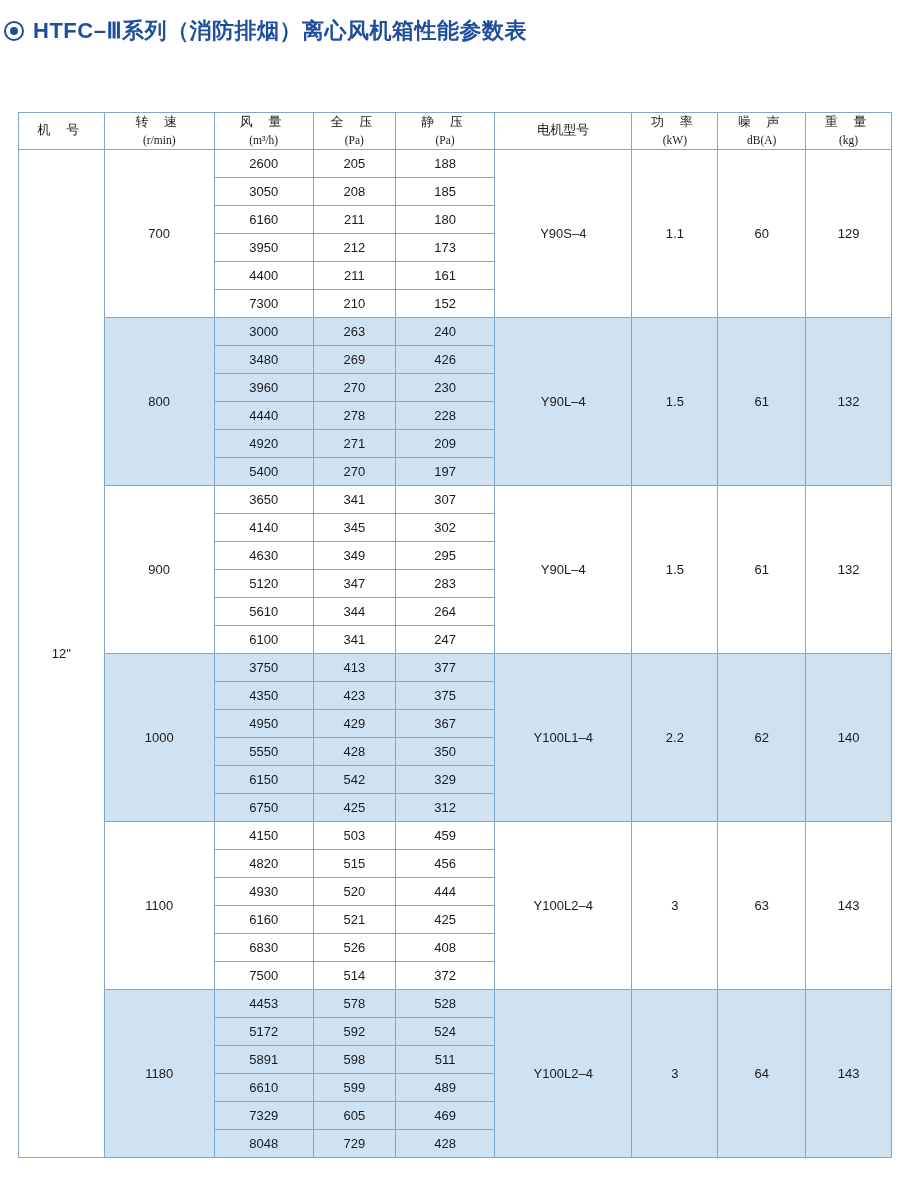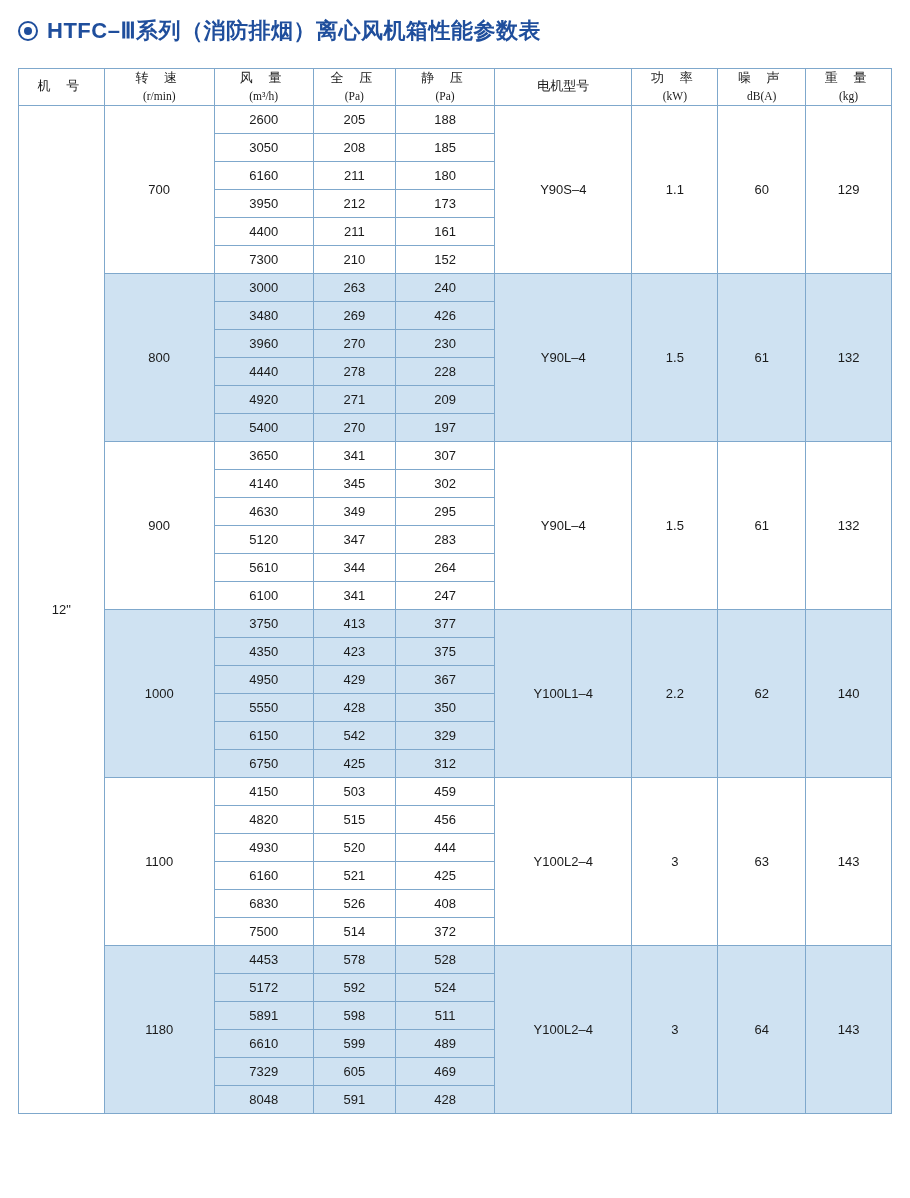--- a/index.html
+++ b/index.html
@@ -17,21 +17,21 @@
   .page {
     width: 910px;
     height: 1198px;
     position: relative;
     padding: 0;
   }
   
   .title-bar {
     display: flex;
     align-items: center;
-    padding: 14px 0 12px 18px;
+    padding: 14px 0 12px 4px;
     height: 60px;
   }
   .title-icon {
     width: 20px;
     height: 20px;
     border-radius: 50%;
     border: 2px solid #1f4e9c;
     position: relative;
     margin-right: 9px;
     flex: 0 0 auto;
@@ -51,20 +51,21 @@
   .title-text {
     font-size: 22px;
     font-weight: bold;
     color: #1f4e9c;
     letter-spacing: 0.5px;
     white-space: nowrap;
   }
   
   .table-wrap {
     padding: 8px 18px;
+    margin-top: 44px;
   }
   table.perf {
     border-collapse: collapse;
     width: 874px;
     table-layout: fixed;
   }
   table.perf td, table.perf th {
     border: 1px solid #7fa8cc;
     text-align: center;
     vertical-align: middle;
@@ -362,20 +363,20 @@
             <td class="tint">599</td>
             <td class="tint">489</td>
           </tr>
           <tr class="tint">
             <td class="tint">7329</td>
             <td class="tint">605</td>
             <td class="tint">469</td>
           </tr>
           <tr class="tint">
             <td class="tint">8048</td>
-            <td class="tint">591</td>
+            <td class="tint">729</td>
             <td class="tint">428</td>
           </tr>
         </tbody>
     </table>
   </div>
 
 </div>
 
 </body></html>

